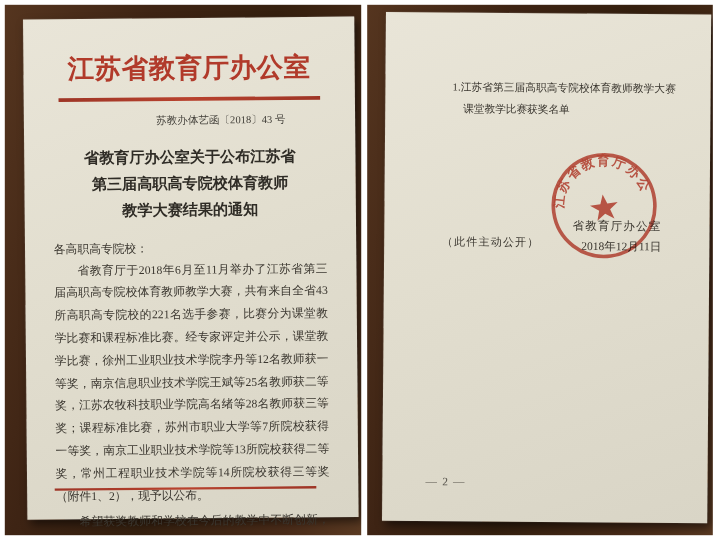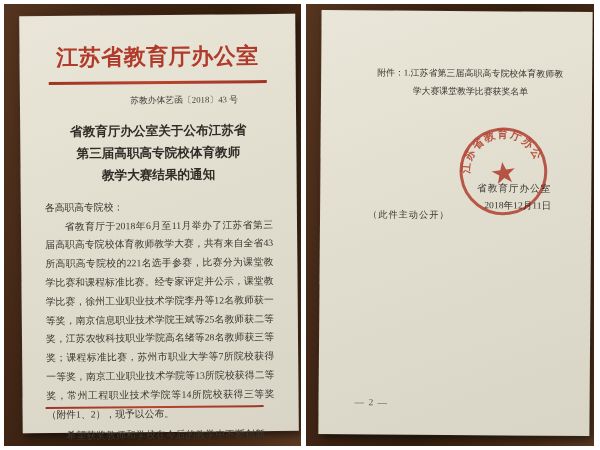--- a/index.html
+++ b/index.html
@@ -125,21 +125,20 @@
     padding-right: 40px;
     font-size: 9.6px;
     color: #3a362f;
   }
   .public-note {
     position: absolute;
     top: 185px; left: 48px;
     font-size: 9.2px;
     letter-spacing: 1px;
     color: #3a362f;
-    margin-top: 13px;
   }
   .seal {
     position: absolute;
     top: 113px; left: 136px;
     width: 94px; height: 94px;
     mix-blend-mode: multiply;
     opacity: 0.9;
     transform: rotate(-8deg);
   }
   .page-number {
@@ -169,21 +168,20 @@
       <div class="body-para">省教育厅于2018年6月至11月举办了江苏省第三届高职高专院校体育教师教学大赛，共有来自全省43所高职高专院校的221名选手参赛，比赛分为课堂教学比赛和课程标准比赛。经专家评定并公示，课堂教学比赛，徐州工业职业技术学院李丹等12名教师获一等奖，南京信息职业技术学院王斌等25名教师获二等奖，江苏农牧科技职业学院高名绪等28名教师获三等奖；课程标准比赛，苏州市职业大学等7所院校获得一等奖，南京工业职业技术学院等13所院校获得二等奖，常州工程职业技术学院等14所院校获得三等奖（附件1、2），现予以公布。</div>
       <div class="body-para">希望获奖教师和学校在今后的教学中不断创新，锐意进取，充分发挥示范带头作用。各高职高专院校要继续抓好体育教师队伍建设，着力培养一批具有现代教育理念、扎实技能功底、丰富专业知识、勇于实践探究、具有特色风格的体育教师，为全省学校体育事业改革发展作出更大贡献。</div>
       <div class="bottom-rule"></div>
     </div>
   </div>
 
   <div class="photo right">
     <div class="paper p2">
 
       <div class="attachments">
-        <div class="att-label">附件：</div>
         <div class="att-items">
           <div class="att-item">1.江苏省第三届高职高专院校体育教师教学大赛课堂教学比赛获奖名单</div>
         </div>
       </div>
 
       <div class="issuer-line">省教育厅办公室</div>
       <div class="date-line">2018年12月11日</div>
       <div class="public-note">（此件主动公开）</div>
 
       <svg class="seal" viewBox="0 0 100 100" aria-hidden="true">

